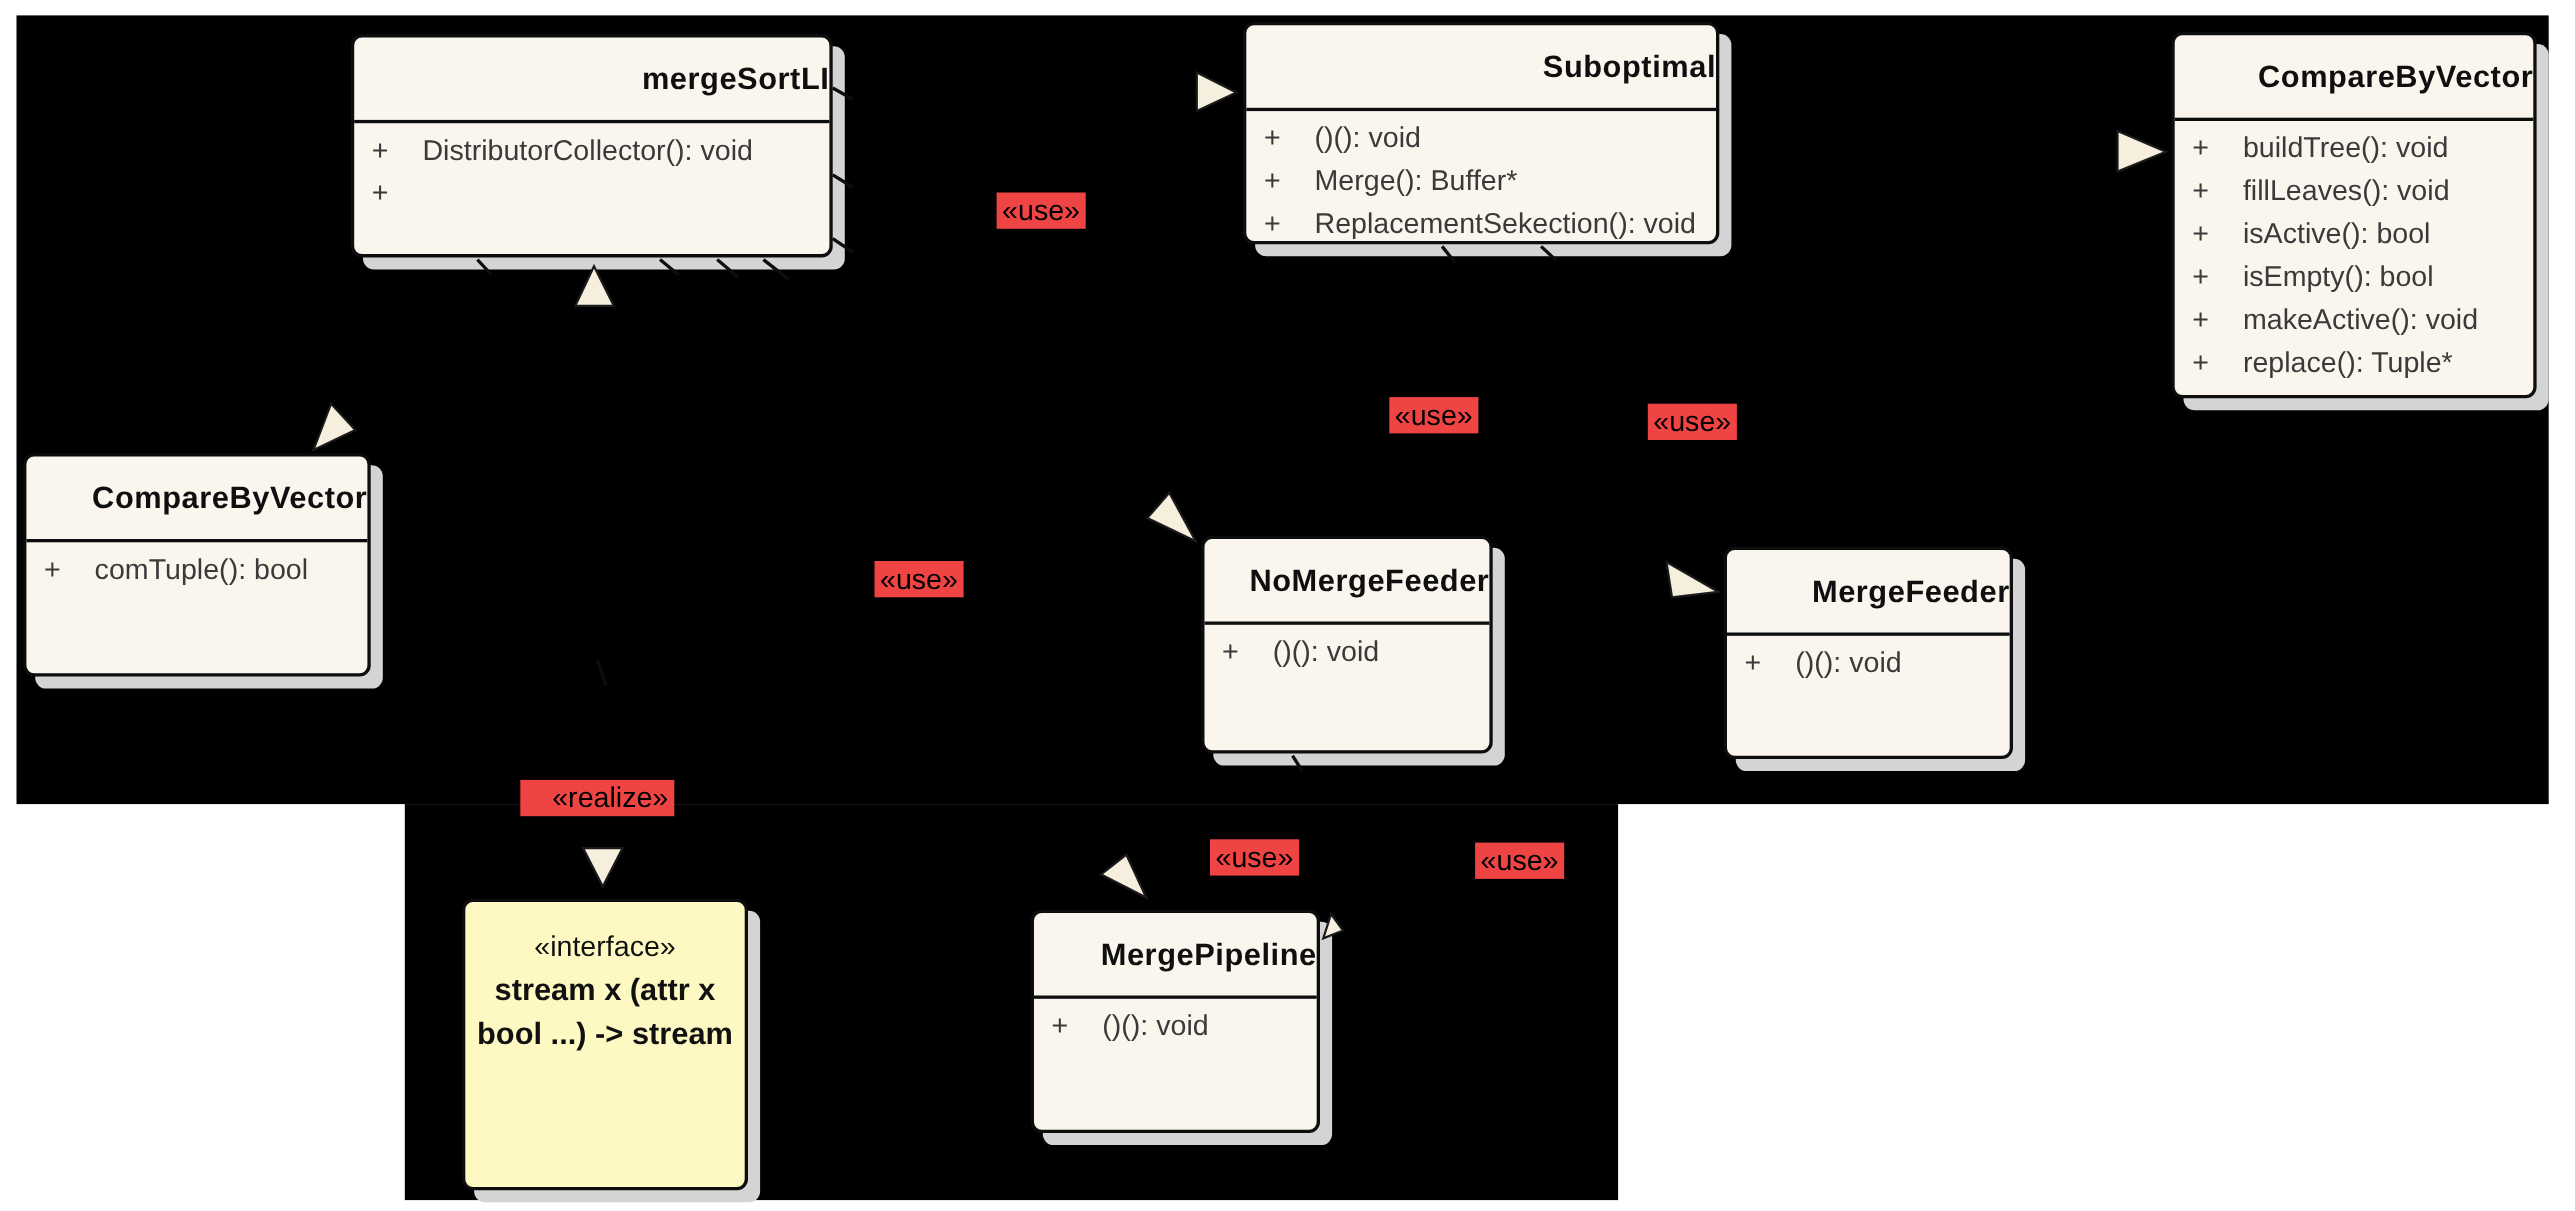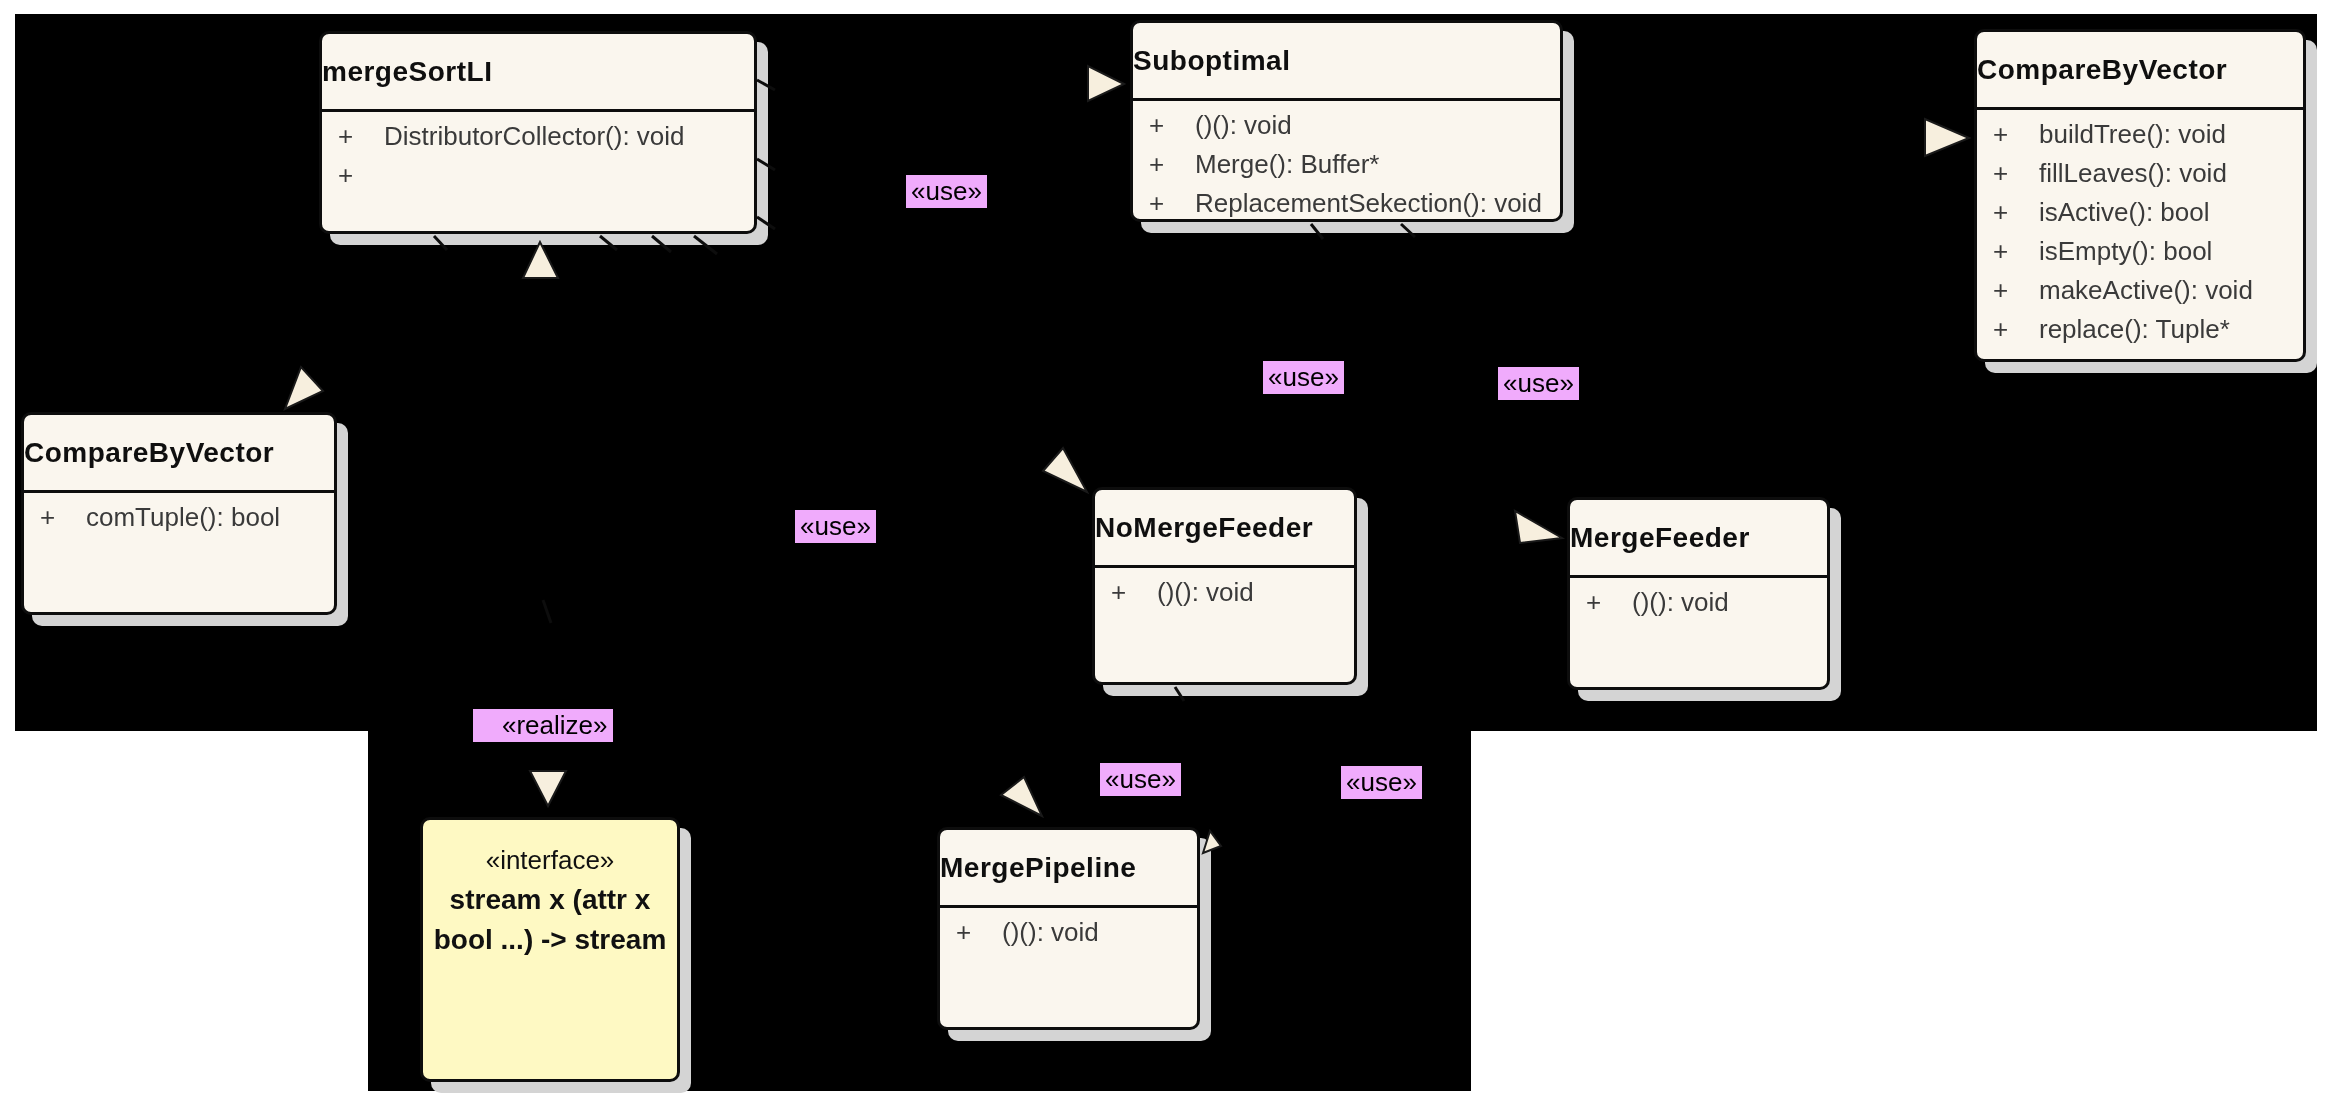--- a/index.html
+++ b/index.html
@@ -4,36 +4,36 @@
 <style>
   html,body{margin:0;padding:0;background:#ffffff;}
   #stage{position:relative;width:2341px;height:1101px;background:#ffffff;overflow:hidden;
          font-family:"Liberation Sans","DejaVu Sans",sans-serif;}
   .canvas-black{position:absolute;background:#000000;}
   #canvas-top{left:15px;top:14px;width:2302px;height:717px;}
   #canvas-bottom{left:368px;top:731px;width:1103px;height:360px;}
 
   .uml-class{position:absolute;background:#FAF6EE;border:3px solid #0d0d0d;border-radius:10px;
              box-shadow:11px 11px 0 #d4d4d4;box-sizing:border-box;z-index:2;}
-  .uml-class .ctitle{height:75px;line-height:75px;text-align:left;font-weight:bold;
+  .uml-class .ctitle{height:75px;line-height:75px;text-align:right;font-weight:bold;
              font-size:28px;color:#0f0f0f;border-bottom:3px solid #0d0d0d;letter-spacing:.5px;
              white-space:nowrap;}
   .uml-class .ctitle.noline{border-bottom:none;height:86px;line-height:86px;}
   .methods{padding-top:5px;}
   .mrow{display:flex;height:39px;line-height:39px;font-size:26px;color:#3a3a3a;white-space:nowrap;}
   .mrow .vis{width:46px;padding-left:16px;flex:none;}
   .mrow .sig{flex:1;}
 
   #iface{position:absolute;left:420px;top:817px;width:260px;height:265px;background:#fef9c3;
          border:3px solid #0d0d0d;border-radius:10px;box-shadow:11px 11px 0 #d4d4d4;
          box-sizing:border-box;z-index:2;text-align:center;padding-top:20px;}
   #iface .stereo{font-size:26px;color:#111;line-height:40px;}
   #iface .iline{font-size:28px;font-weight:bold;color:#111;line-height:40px;white-space:nowrap;}
 
-  .edge-label{position:absolute;background:#f0abfc;color:#000000;font-size:26px;line-height:33px;
+  .edge-label{position:absolute;background:#ef4444;color:#000000;font-size:26px;line-height:33px;
               padding:0 5px;z-index:4;white-space:nowrap;}
 
   #overlay{position:absolute;left:0;top:0;z-index:3;pointer-events:none;}
   .ah{fill:#F7EFDE;stroke:#1a1a1a;stroke-width:2;}
   .stub{stroke:#0d0d0d;stroke-width:3;fill:none;}
 
   
   #cls-mergesortli{left:319px;top:31px;width:438px;height:203px;}
   #cls-suboptimal{left:1130px;top:20px;width:433px;height:202px;}
   #cls-tournamenttree{left:1974px;top:29px;width:332px;height:333px;}

